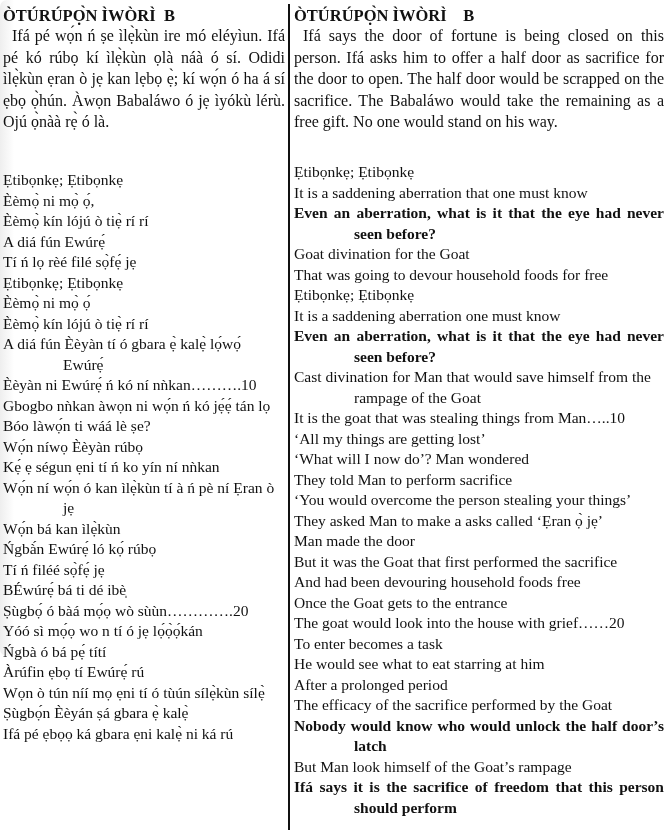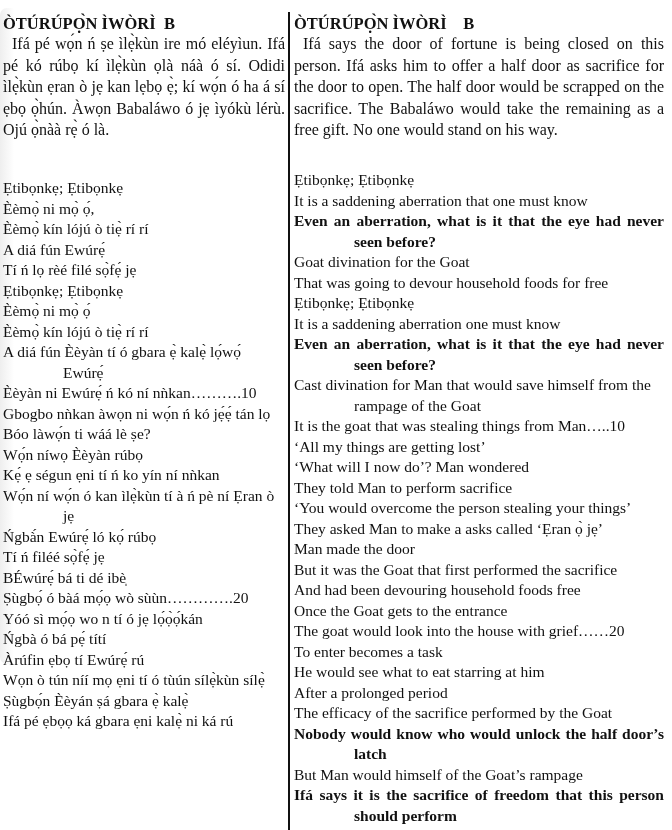--- a/index.html
+++ b/index.html
@@ -11,21 +11,21 @@
       width: 672px;
       height: 830px;
       overflow: hidden;
       position: relative;
       font-family: "Liberation Serif", "DejaVu Serif", serif;
       color: #111111;
     }
     .page {
       position: absolute;
       left: 0;
-      top: 8px;
+      top: 0;
       width: 672px;
       height: 656px;
       background: linear-gradient(to right, #eeeeee 0px, #ffffff 14px, #ffffff 100%);
       border-radius: 7px;
     }
     .divider {
       position: absolute;
       left: 288px;
       top: 4px;
       width: 2px;
@@ -96,20 +96,21 @@
       <p class="verse">Ẹtibọnkẹ; Ẹtibọnkẹ</p>
       <p class="verse">Èèmọ̀ ni mọ̀ ọ́</p>
       <p class="verse">Èèmọ̀ kín lójú ò tiẹ̀ rí rí</p>
       <p class="verse">A diá fún Èèyàn tí ó gbara ẹ̀ kalẹ̀ lọ́wọ́ Ewúrẹ́</p>
       <p class="verse">Èèyàn ni Ewúrẹ́ ń kó ní nǹkan……….10</p>
       <p class="verse">Gbogbo nǹkan àwọn ni wọ́n ń kó jẹ́ẹ́ tán lọ</p>
       <p class="verse">Bóo làwọ́n ti wáá lè ṣe?</p>
       <p class="verse">Wọ́n níwọ Èèyàn rúbọ</p>
       <p class="verse">Kẹ́ ẹ ségun ẹni tí ń ko yín ní nǹkan</p>
       <p class="verse">Wọ́n ní wọ́n ó kan ìlẹ̀kùn tí à ń pè ní Ẹran  ò jẹ</p>
+      <p class="verse">Wọ́n bá kan ìlẹ̀kùn</p>
       <p class="verse">Ńgbà́n Ewúrẹ́ ló kọ́ rúbọ</p>
       <p class="verse">Tí ń filéé sọ̀fẹ́ jẹ</p>
       <p class="verse">BÉwúrẹ́ bá ti dé ibè̩</p>
       <p class="verse">Ṣùgbọ́ ó bàá mọ́ọ  wò sùùn………….20</p>
       <p class="verse">Yóó sì mọ́ọ  wo n tí ó jẹ lọ́ọ̀ọ́kán</p>
       <p class="verse">Ńgbà ó bá pẹ́ títí</p>
       <p class="verse">Àrúfin ẹbọ tí Ewúrẹ́ rú</p>
       <p class="verse">Wọn ò tún níí mọ ẹni tí ó tùún sílẹ̀kùn sílẹ̀</p>
       <p class="verse">Ṣùgbọ́n Èèyán ṣá gbara ẹ̀ kalẹ̀</p>
       <p class="verse">Ifá pé ẹbọọ ká gbara ẹni kalẹ̀ ni ká rú</p>
@@ -140,18 +141,18 @@
       <p class="verse">Man made the door</p>
       <p class="verse">But it was the Goat that first performed the sacrifice</p>
       <p class="verse">And had been devouring household foods free</p>
       <p class="verse">Once the Goat gets to the entrance</p>
       <p class="verse">The goat would look into the house with grief……20</p>
       <p class="verse">To enter becomes a task</p>
       <p class="verse">He would see what to eat starring at him</p>
       <p class="verse">After a prolonged period</p>
       <p class="verse">The efficacy of the sacrifice performed by the Goat</p>
       <p class="verse justify">Nobody would know who would unlock the half door’s latch</p>
-      <p class="verse">But Man would himself of the Goat’s rampage</p>
+      <p class="verse">But Man look himself of the Goat’s rampage</p>
       <p class="verse justify">Ifá says it is the sacrifice of freedom that this person should perform</p>
     </div>
   </div>
 
 </div>
 
 </body></html>

